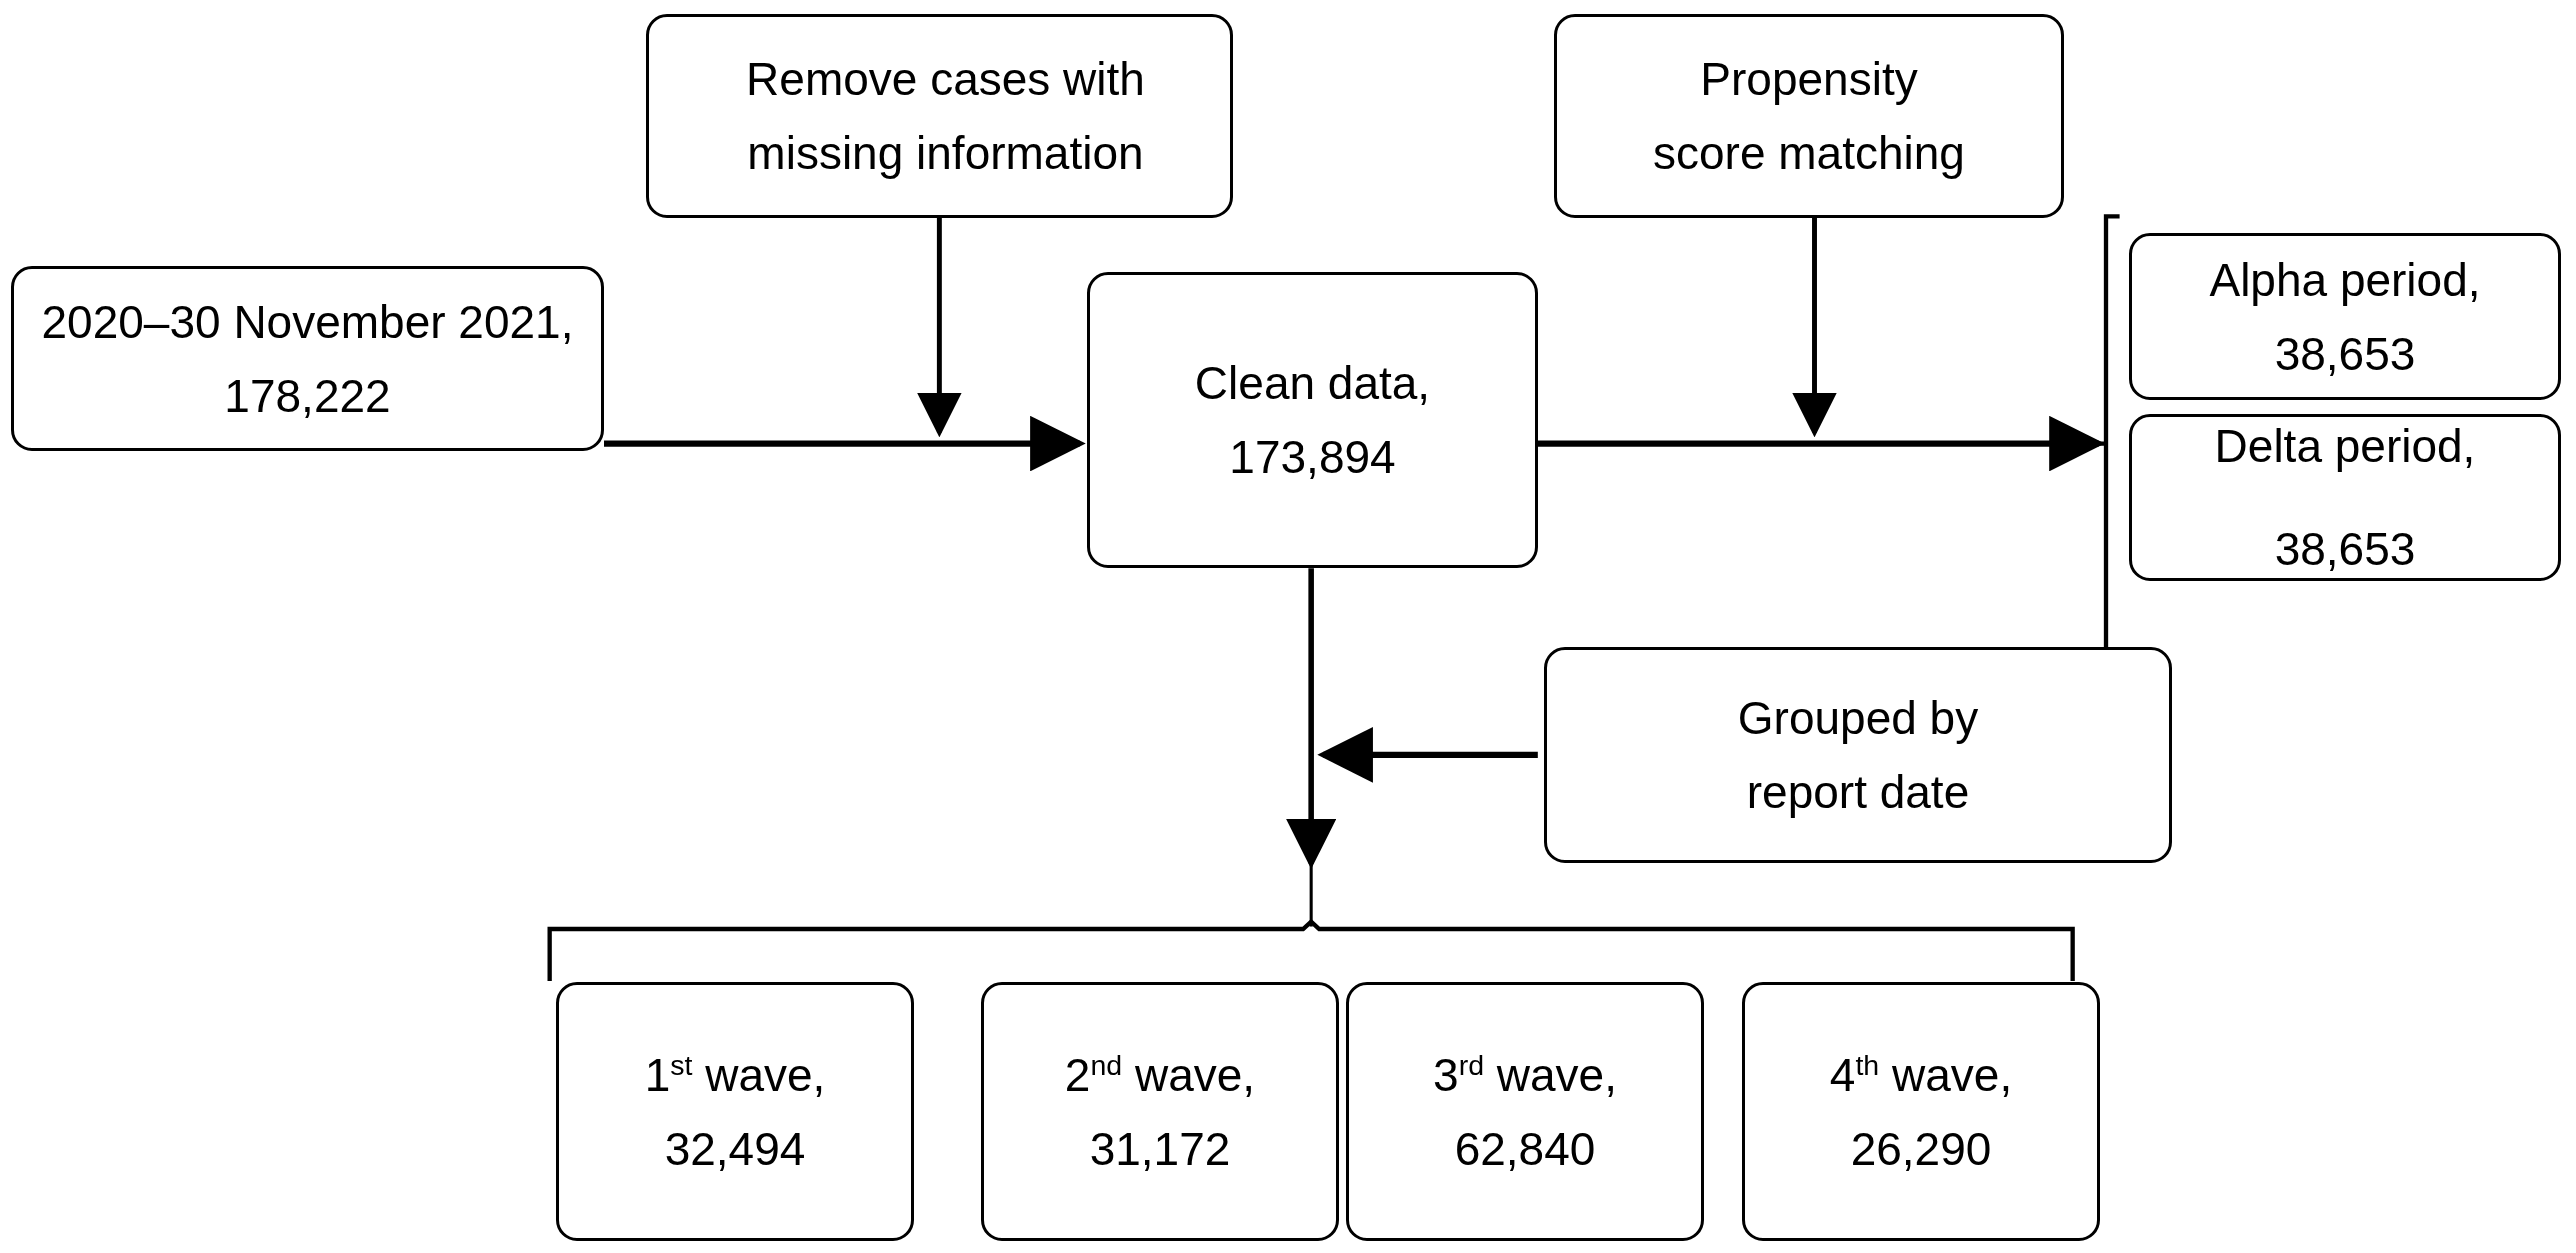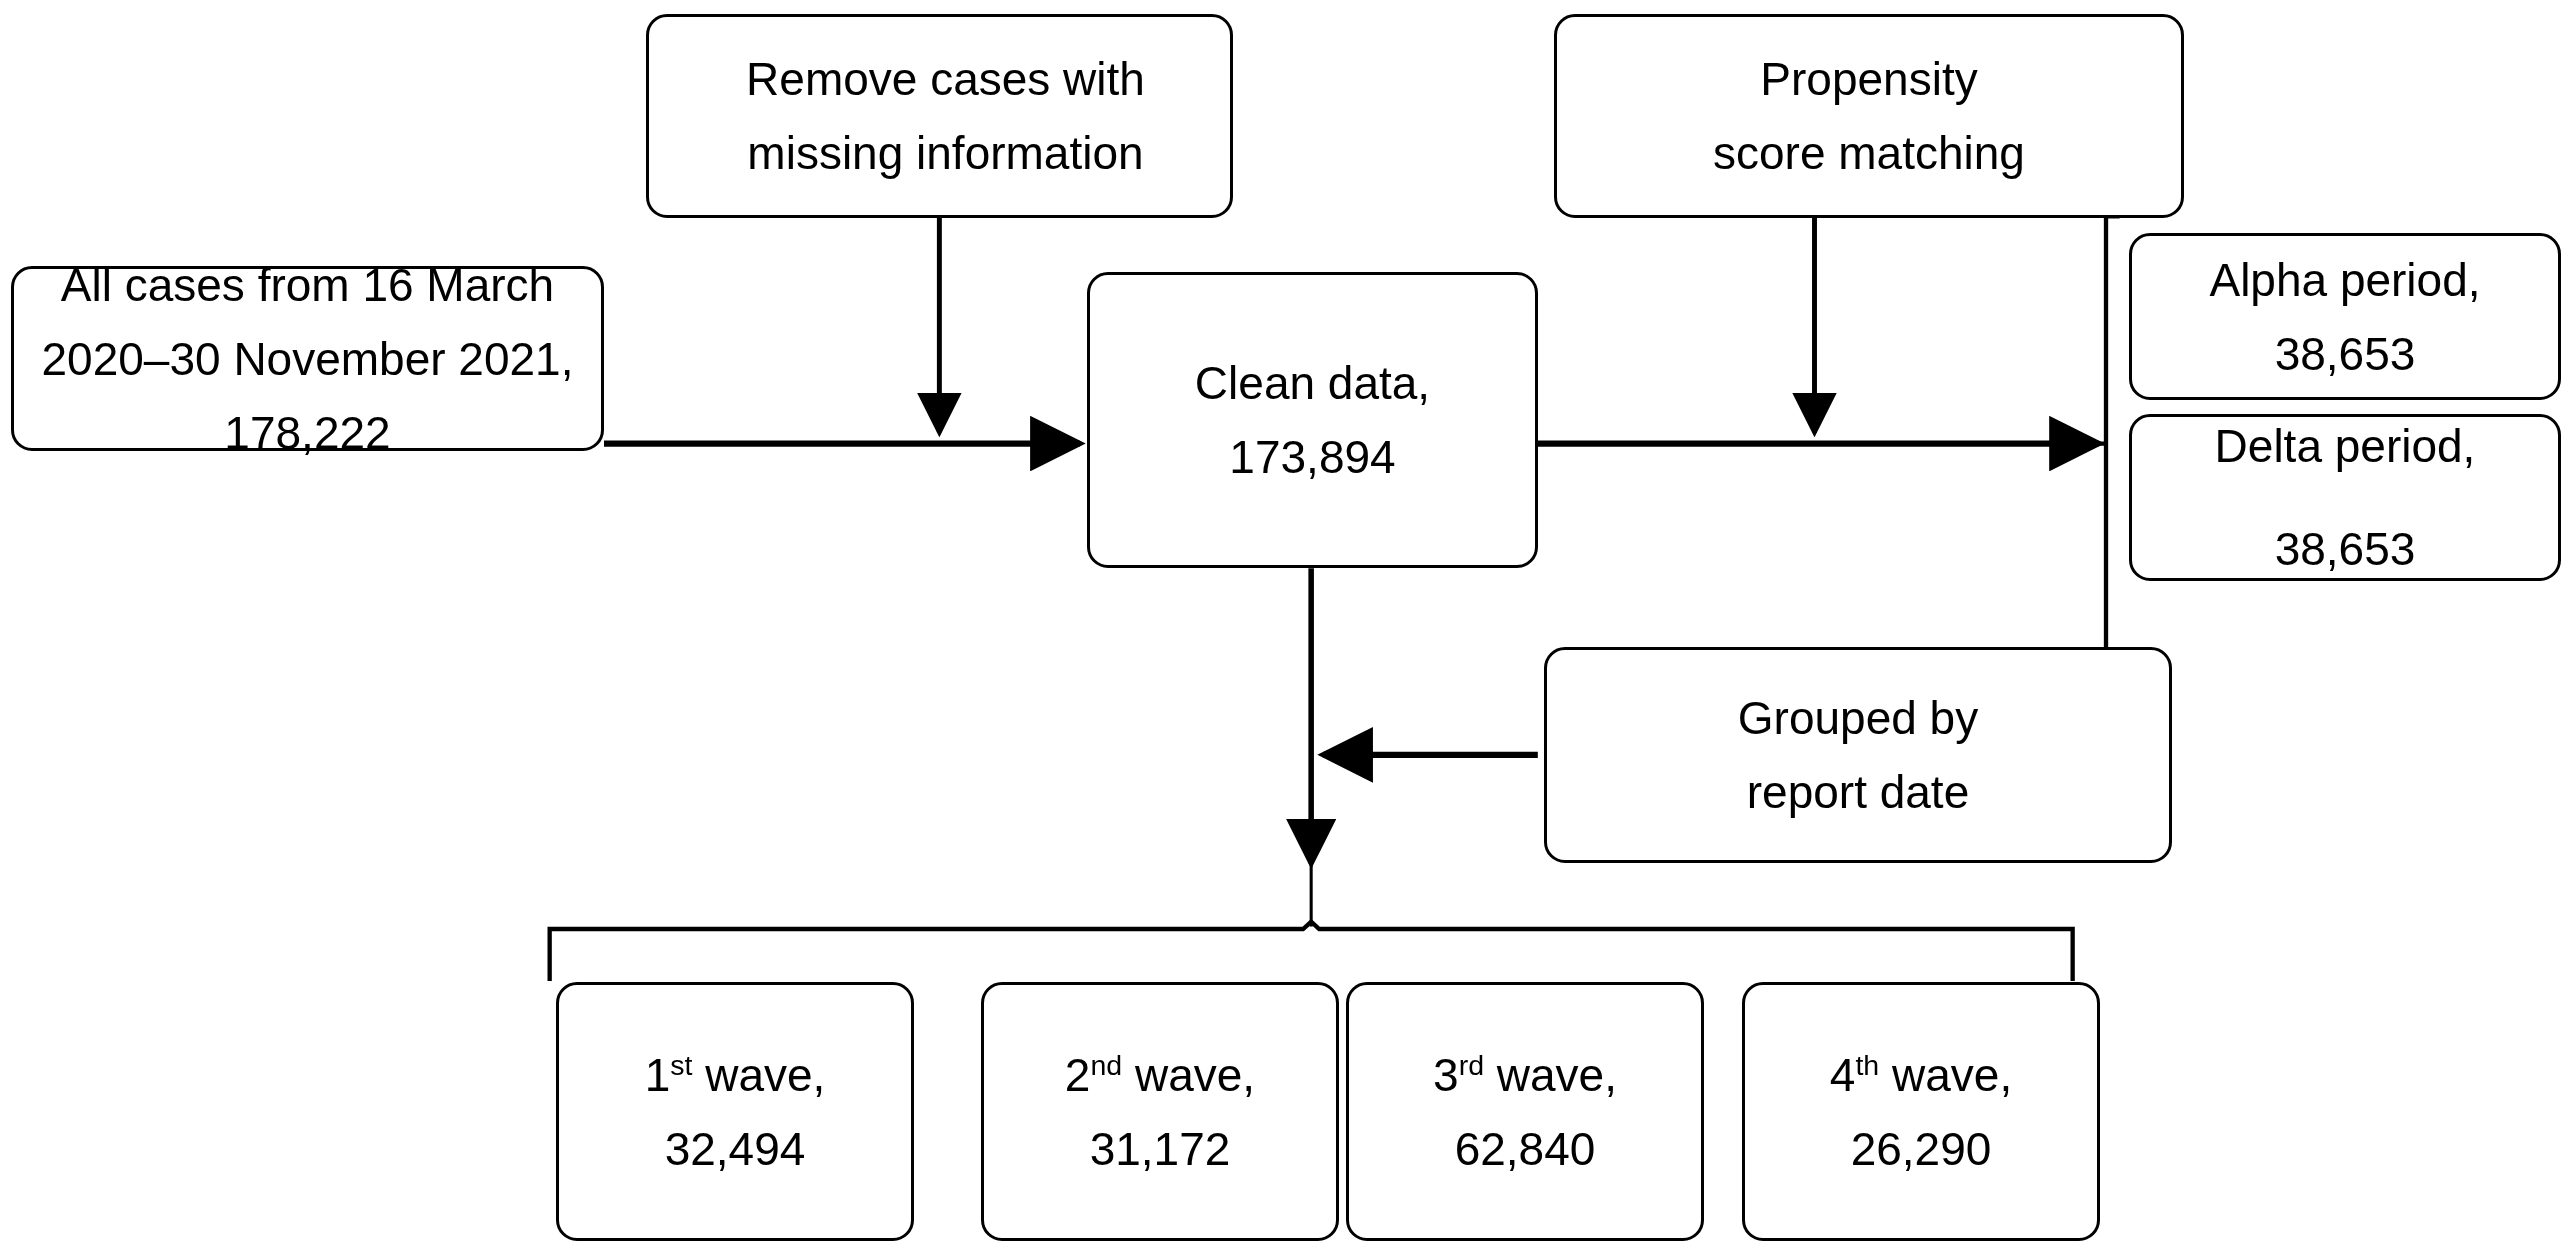--- a/index.html
+++ b/index.html
@@ -45,21 +45,21 @@
     margin-top: 28px;
   }
   .node sup {
     font-size: 0.62em;
     vertical-align: super;
     line-height: 0;
   }
   .node-all-cases   { left: 11px;   top: 266px;  width: 593px;  height: 185px; }
   .node-remove      { left: 646px; top: 13.6px;   width: 587px;  height: 204px; padding-left: 12px; }
   .node-clean       { left: 1087px; top: 272px;  width: 451px;  height: 296px; }
-  .node-propensity  { left: 1554px; top: 13.6px;   width: 630px;  height: 204px; }
+  .node-propensity  { left: 1554px; top: 13.6px;   width: 510px;  height: 204px; }
   .node-alpha       { left: 2129px; top: 233px;  width: 432px;  height: 167px; }
   .node-delta       { left: 2129px; top: 414px;  width: 432px;  height: 167px; gap: 29px; }
   .node-grouped     { left: 1544px; top: 647px; width: 628px;  height: 216px; }
   .node-wave        { top: 982px; width: 358px; height: 259px; }
   .node-wave-1 { left: 556px;  }
   .node-wave-2 { left: 981px; }
   .node-wave-3 { left: 1346px; }
   .node-wave-4 { left: 1742px; }
 </style>
 </head>
@@ -93,21 +93,20 @@
     <line x1="2123" y1="920" x2="2123" y2="1398" stroke="#000000" stroke-width="9" marker-end="url(#ah-d)"></line>
 
     <line x1="2490" y1="1222" x2="2143" y2="1222" stroke="#000000" stroke-width="10" marker-end="url(#ah-l)"></line>
 
     <line x1="2123" y1="1398" x2="2123" y2="1500" stroke="#000000" stroke-width="5"></line>
 
     <path d="M890,1588 L890,1504 L2110,1504 L2123,1492 L2136,1504 L3356,1504 L3356,1588" fill="none" stroke="#000000" stroke-width="7"></path>
   </svg>
 
   <div class="node node-all-cases">
-    <span class="ln">All cases from 16 March</span>
     <span class="ln">2020–30 November 2021,</span>
     <span class="ln">178,222</span>
   </div>
 
   <div class="node node-remove">
     <span class="ln">Remove cases with</span>
     <span class="ln">missing information</span>
   </div>
 
   <div class="node node-clean">

